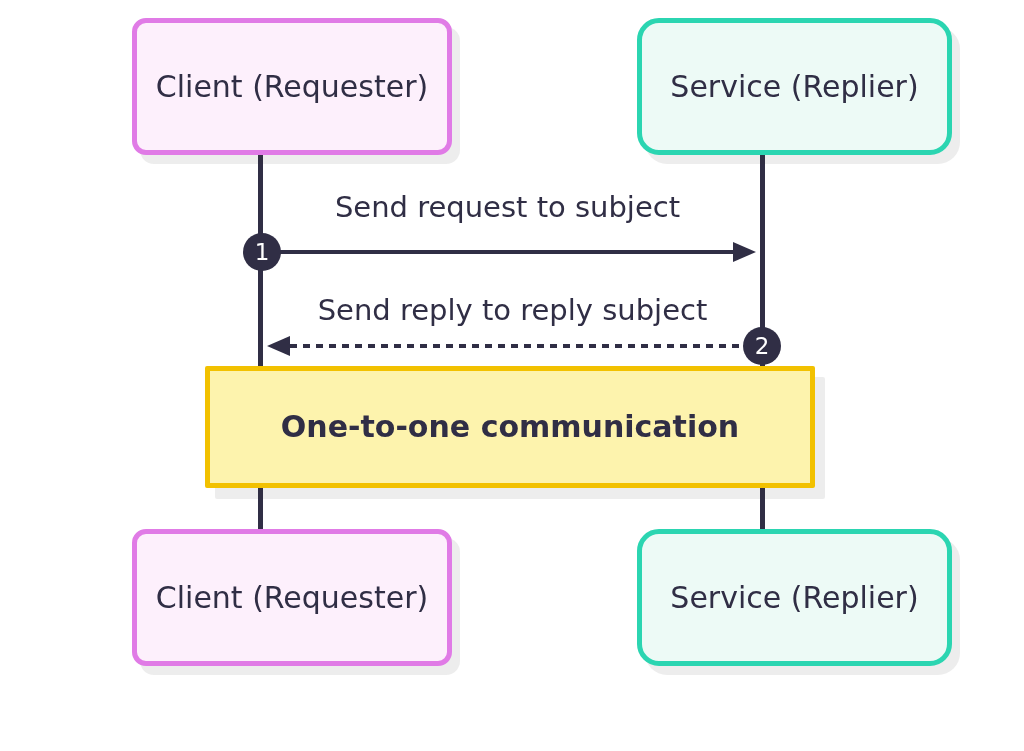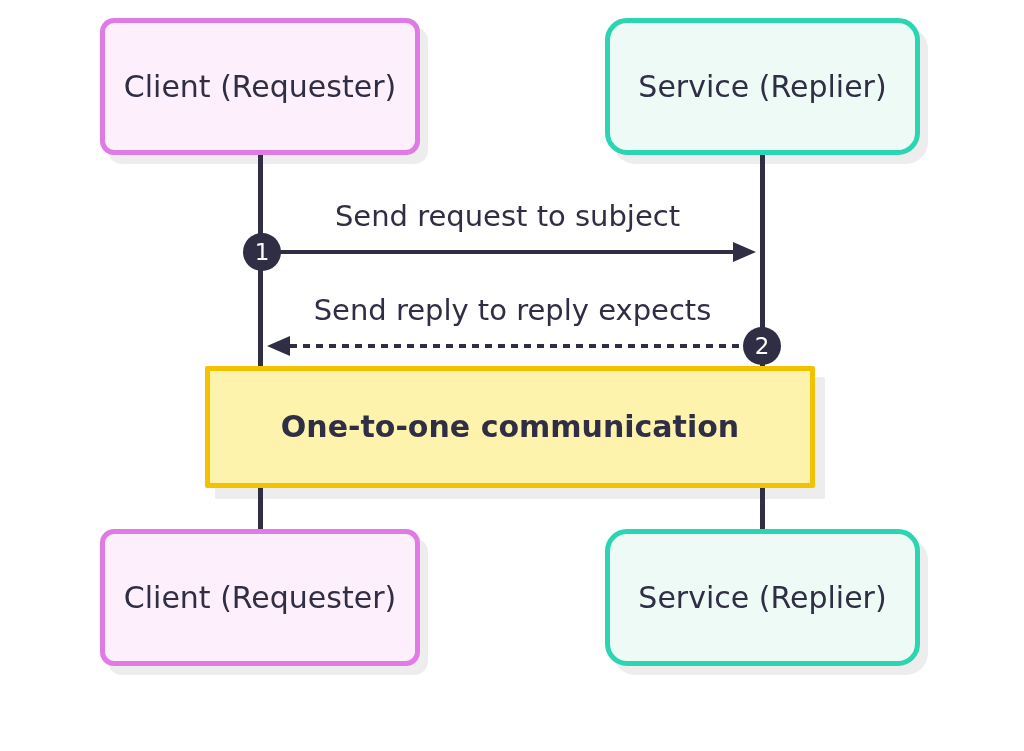--- a/index.html
+++ b/index.html
@@ -25,20 +25,21 @@
     position:absolute;
     box-sizing:border-box;
     border:5px solid;
     border-radius:14px;
     display:flex;align-items:center;justify-content:center;
     font-size:30px;
     letter-spacing:0px;
     box-shadow:8px 9px 0 var(--shadow);
     z-index:3;
     background:#fff;
+    margin-left:32px;
   }
   .actor.client{background:var(--client-fill);border-color:var(--client-border);}
   .actor.service{background:var(--service-fill);border-color:var(--service-border);border-radius:22px;}
   .lifeline{
     position:absolute;
     width:5px;
     background:var(--dark);
     z-index:0;
   }
   .msg-label{
@@ -89,21 +90,21 @@
     z-index:2;
     text-align:center;
   }
   
   #actor-client-top{left:100px;top:18px;width:320px;height:137px;}
   #actor-service-top{left:605px;top:18px;width:315px;height:137px;}
   #actor-client-bottom{left:100px;top:529px;width:320px;height:137px;}
   #actor-service-bottom{left:605px;top:529px;width:315px;height:137px;}
   #lifeline-client{left:258px;top:155px;height:374px;}
   #lifeline-service{left:760px;top:155px;height:374px;}
-  #msg1-label{left:270px;top:199px;width:475px;}
+  #msg1-label{left:270px;top:190px;width:475px;}
   #msg1-line{left:260px;top:250px;width:475px;}
   #msg1-arrowhead{left:733px;top:242px;}
   #step1-badge{left:243px;top:233px;}
   #msg2-label{left:275px;top:293px;width:475px;}
   #msg2-line{left:290px;top:344px;width:453px;}
   #msg2-arrowhead{left:267px;top:336px;}
   #step2-badge{left:743px;top:327px;}
   #note-box{left:205px;top:366px;width:610px;height:122px;}
 </style>
 </head>
@@ -122,21 +123,21 @@
   <div class="lifeline" id="lifeline-client"></div>
   <div class="lifeline" id="lifeline-service"></div>
 
   <div class="msg-label" id="msg1-label">Send request to subject</div>
   <div class="msg-line" id="msg1-line"></div>
   <div class="arrowhead right" id="msg1-arrowhead"></div>
   <div class="step-badge" id="step1-badge">
     <span>1</span>
   </div>
 
-  <div class="msg-label" id="msg2-label">Send reply to reply expects</div>
+  <div class="msg-label" id="msg2-label">Send reply to reply subject</div>
   <div class="msg-line dotted" id="msg2-line"></div>
   <div class="arrowhead left" id="msg2-arrowhead"></div>
   <div class="step-badge" id="step2-badge">
     <span>2</span>
   </div>
 
   <div class="note" id="note-box">
     <div>One-to-one communication</div>
   </div>
 

